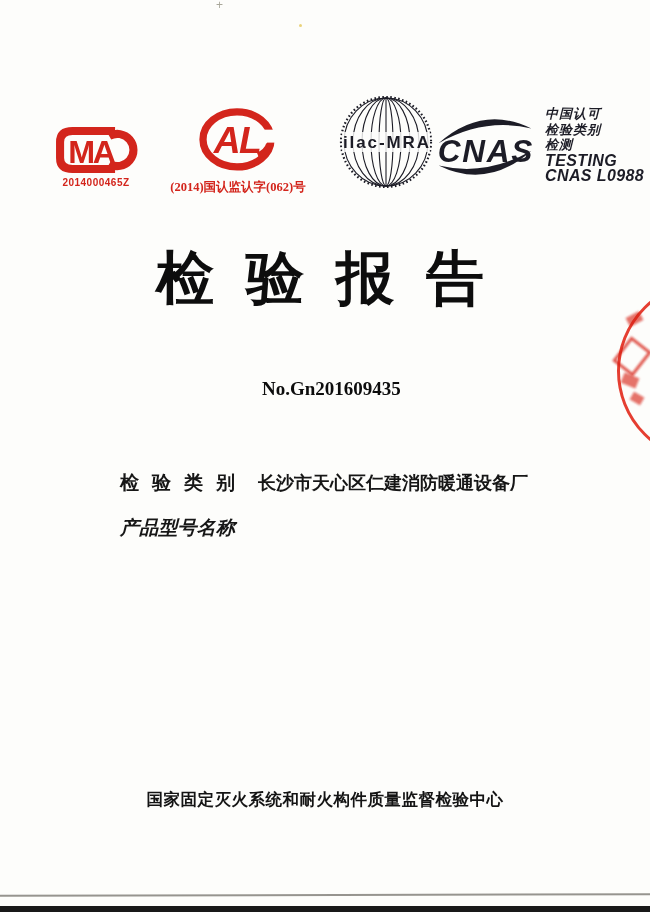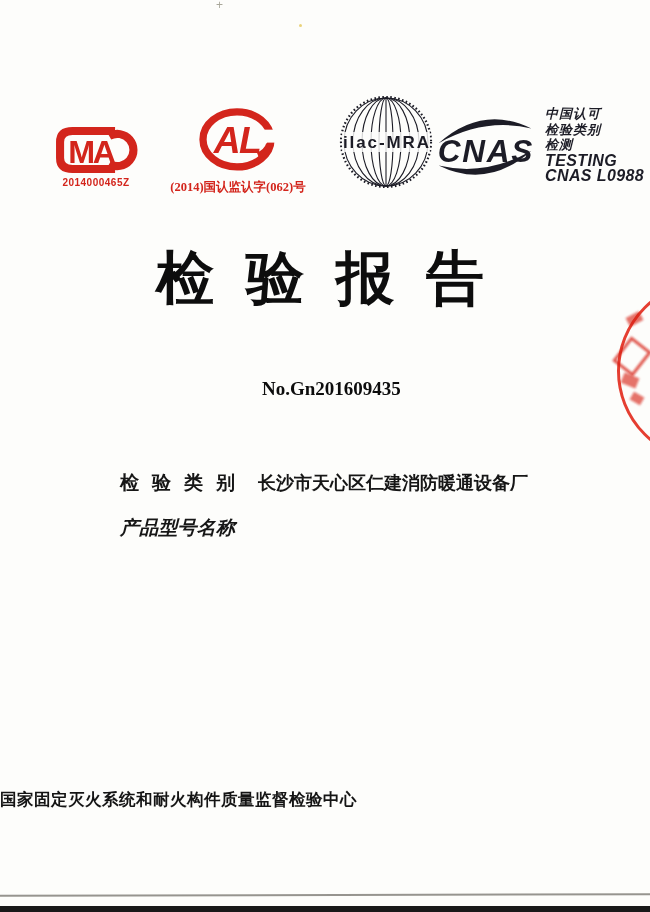--- a/index.html
+++ b/index.html
@@ -26,21 +26,21 @@
     letter-spacing:32px;white-space:nowrap;color:#0d0d0d;line-height:66px;}
   #report-no{position:absolute;left:262px;top:378px;font-family:"Liberation Serif",serif;
     font-weight:bold;font-size:19px;color:#0d0d0d;}
   .field-row{position:absolute;left:120px;width:420px;height:26px;}
   .field-label{position:absolute;left:0;top:0;width:115px;font-size:19px;font-weight:bold;
     line-height:26px;text-align:justify;text-align-last:justify;color:#161616;}
   .field-value{position:absolute;left:138px;top:0;font-size:18px;font-weight:bold;
     line-height:26px;white-space:nowrap;color:#161616;}
   #row-0{top:470px;} #row-1{top:515px;font-style:italic;} #row-2{top:555px;}
   #row-1 .field-value{font-family:"DejaVu Sans Mono",monospace;font-size:17px;}
-  #footer-org{position:absolute;left:0;right:0;top:789px;text-align:left;
+  #footer-org{position:absolute;left:0;right:0;top:789px;text-align:center;
     font-size:16.5px;font-weight:bold;letter-spacing:.5px;color:#141414;}
   
   #stamp{position:absolute;left:617px;top:280px;width:176px;height:176px;
     border:3.5px solid rgba(225,35,20,.88);border-radius:50%;filter:blur(.3px);}
   .stamp-mark{position:absolute;background:rgba(214,30,18,.62);filter:blur(1.1px);}
   #stamp-square{position:absolute;left:619px;top:341px;width:20px;height:25px;
     border:3px solid rgba(214,30,18,.75);background:transparent;
     transform:rotate(38deg);filter:blur(.8px);}
   #stamp-m1{left:627px;top:314px;width:15px;height:10px;transform:rotate(-28deg);}
   #stamp-m2{left:622px;top:375px;width:16px;height:11px;transform:rotate(22deg);}

